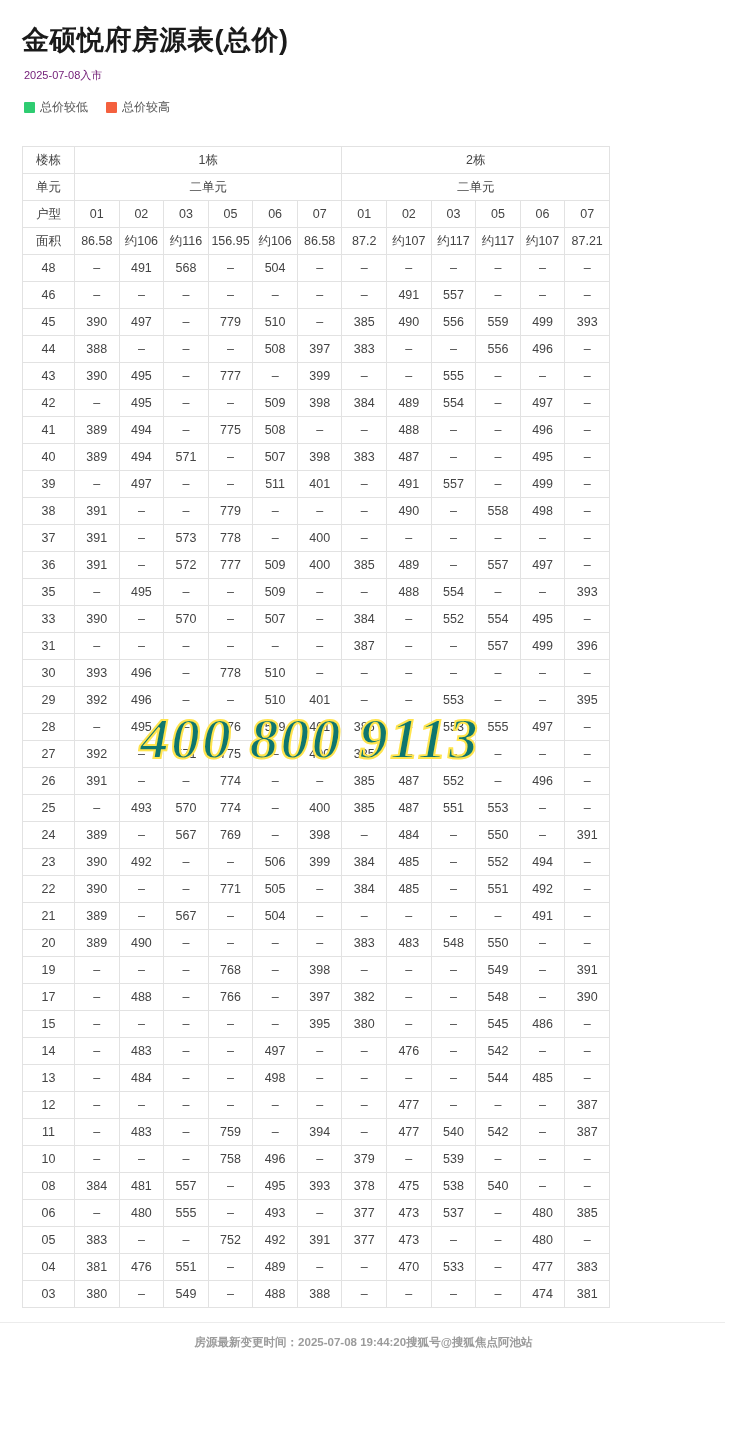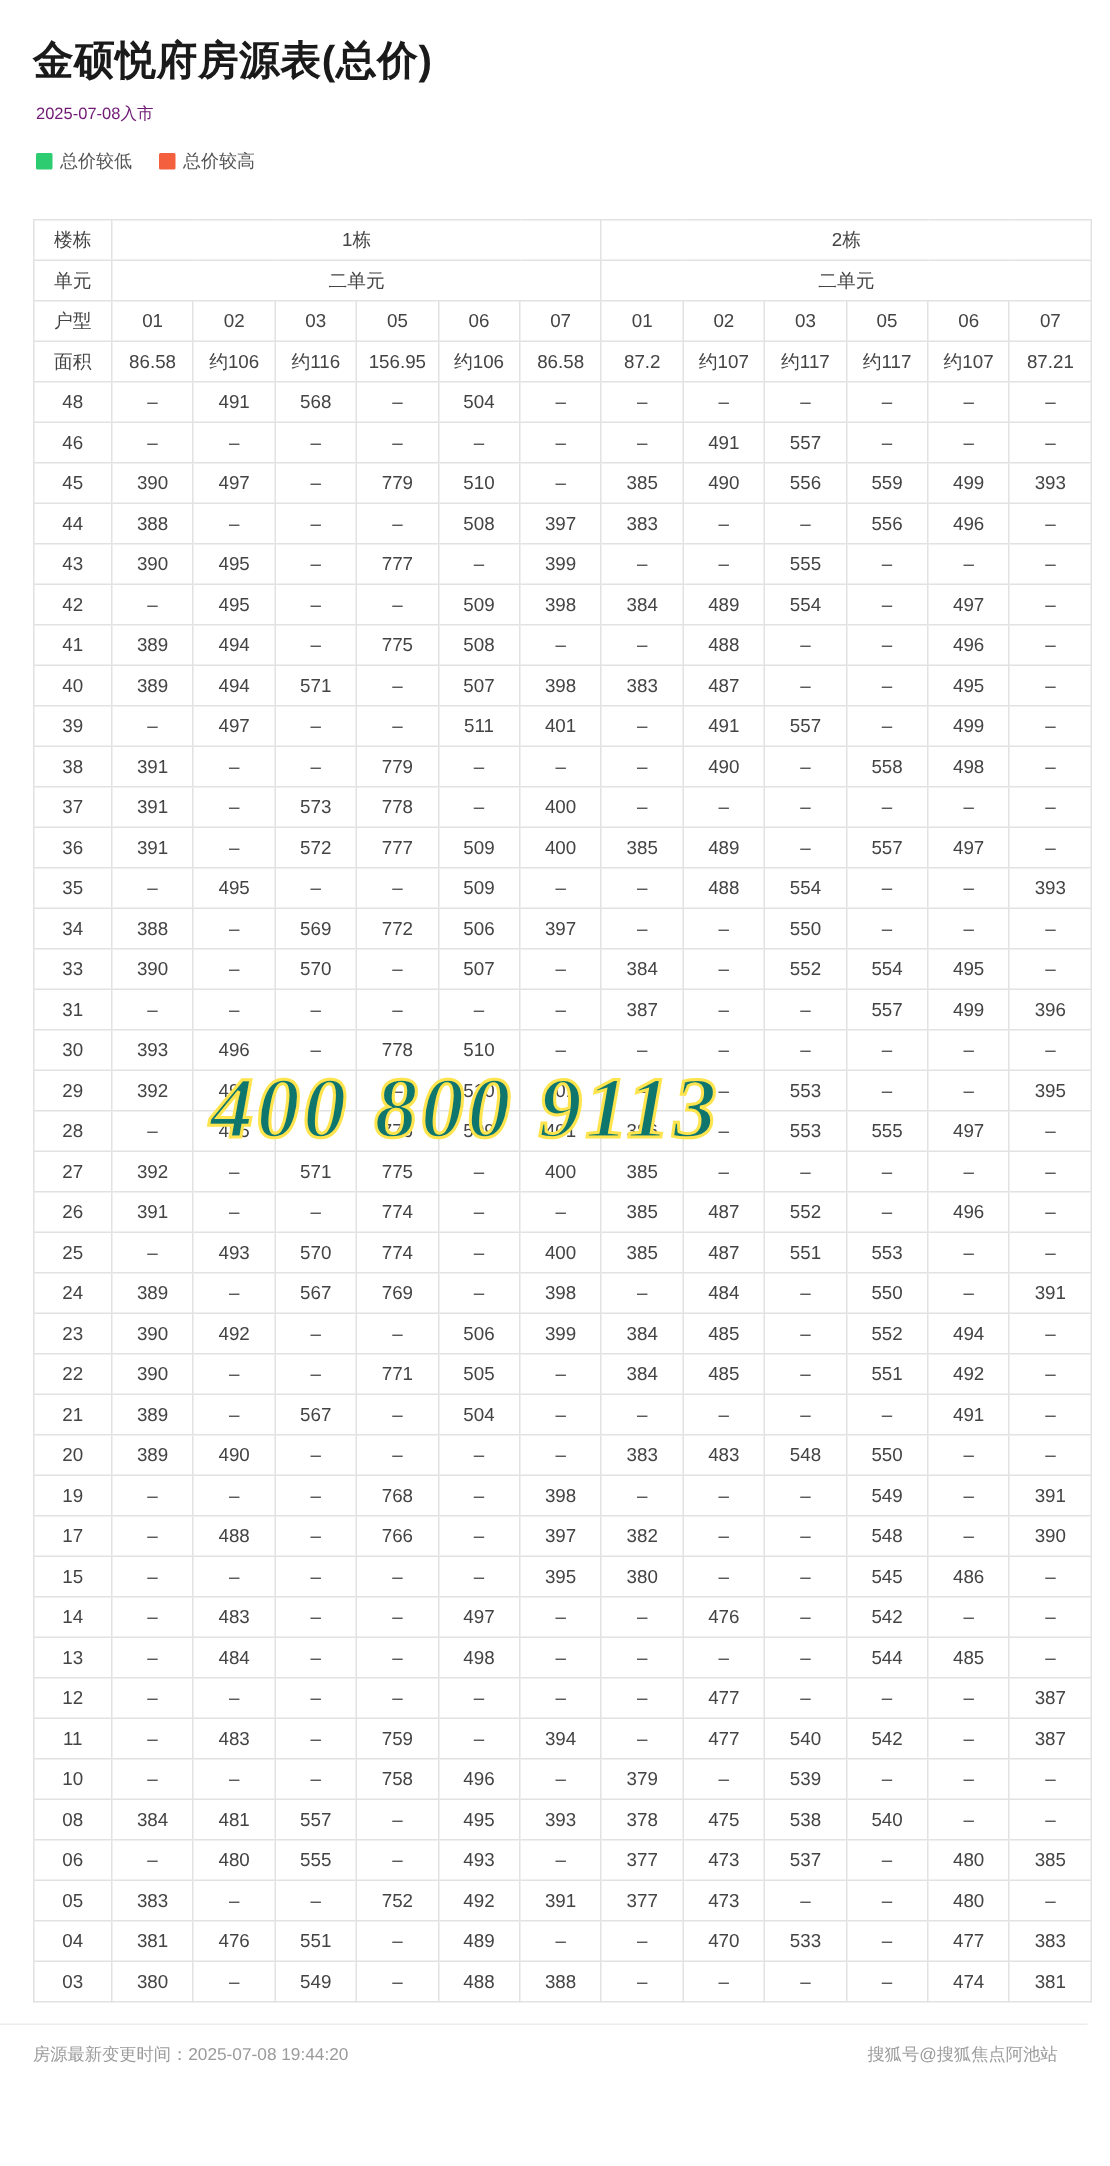--- a/index.html
+++ b/index.html
@@ -26,21 +26,21 @@
   }
   .legend {
     padding: 16px 0 0 24px;
     display: flex;
     gap: 18px;
     font-size: 12px;
   }
   .legend-item { display: flex; align-items: center; gap: 5px; color: #555; }
   .swatch { width: 11px; height: 11px; display:inline-block; border-radius: 1px; }
   .table-wrap { padding: 30px 12px 0 22px; }
-  table.grid { border-collapse: collapse; width: 706px; table-layout: fixed; }
+  table.grid { border-collapse: collapse; width: 588px; table-layout: fixed; }
   table.grid td, table.grid th {
     border: 1px solid #e2e2e2;
     font-size: 12.5px;
     font-weight: normal;
     text-align: center;
     height: 27px;
     padding: 0;
     color: #444;
     background: #fff;
   }
@@ -64,23 +64,24 @@
     letter-spacing: 2px;
     pointer-events: none;
     white-space: nowrap;
     font-family: "Liberation Serif", serif;
   }
   .footer {
     margin-top: 14px;
     border-top: 1px solid #ececec;
     padding: 12px 20px 14px 22px;
     display: flex;
-    justify-content: space-between;
+    justify-content: center;
     font-size: 11.5px;
     color: #9b9b9b;
+    font-weight: bold;
   }
 </style>
 </head>
 <body>
 
 <div class="page">
 
   <div class="title">金硕悦府房源表(总价)</div>
   <div class="subtitle">2025-07-08入市</div>
 
@@ -342,35 +343,20 @@
             <td class="c-low">509</td>
             <td class="c-none">–</td>
             <td class="c-none">–</td>
             <td class="c-low">488</td>
             <td class="c-mid">554</td>
             <td class="c-none">–</td>
             <td class="c-none">–</td>
             <td class="c-low">393</td>
           </tr>
           <tr>
-            <td class="rowlabel">34</td>
-            <td class="c-low">388</td>
-            <td class="c-none">–</td>
-            <td class="c-mid">569</td>
-            <td class="c-high">772</td>
-            <td class="c-low">506</td>
-            <td class="c-low">397</td>
-            <td class="c-none">–</td>
-            <td class="c-none">–</td>
-            <td class="c-mid">550</td>
-            <td class="c-none">–</td>
-            <td class="c-none">–</td>
-            <td class="c-none">–</td>
-          </tr>
-          <tr>
             <td class="rowlabel">33</td>
             <td class="c-low">390</td>
             <td class="c-none">–</td>
             <td class="c-mid">570</td>
             <td class="c-none">–</td>
             <td class="c-low">507</td>
             <td class="c-none">–</td>
             <td class="c-low">384</td>
             <td class="c-none">–</td>
             <td class="c-mid">552</td>

